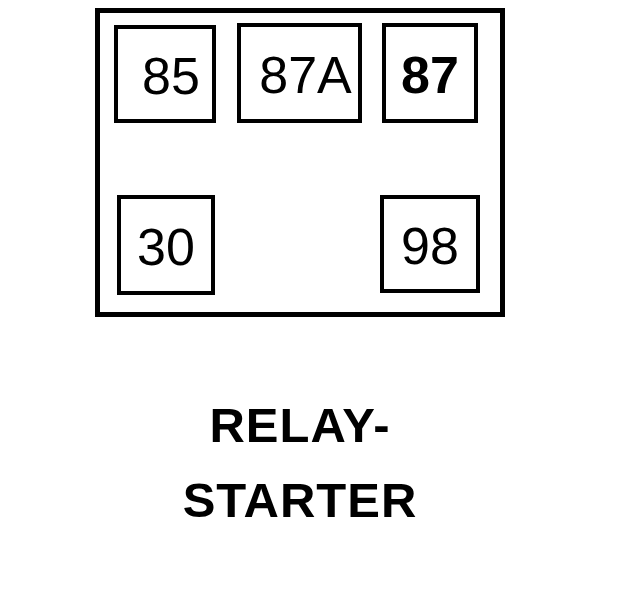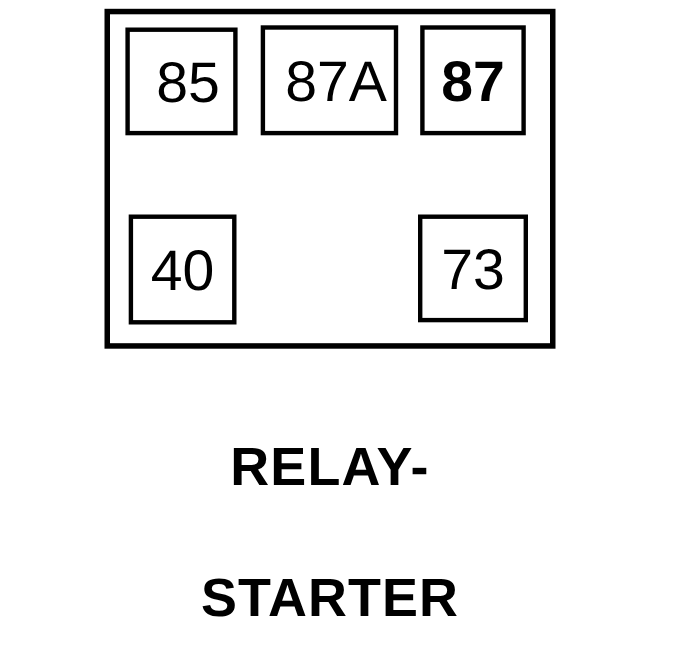--- a/index.html
+++ b/index.html
@@ -59,21 +59,21 @@
     left: 0;
     width: 600px;
     text-align: center;
     font-size: 49px;
     font-weight: 700;
     color: #000000;
     line-height: 49px;
     letter-spacing: 1px;
   }
   .caption-line-1 { top: 385px; }
-  .caption-line-2 { top: 460px; margin-top: 44px; }
+  .caption-line-2 { top: 460px; }
   .caption-line-3 { top: 538px; }
 </style>
 </head>
 <body>
 
 <div class="page">
 
   <div class="relay-body">
     
   </div>
@@ -84,25 +84,25 @@
 
   <div class="pin pin-87a">
     <span>87A</span>
   </div>
 
   <div class="pin pin-87">
     <span>87</span>
   </div>
 
   <div class="pin pin-30">
-    <span>40</span>
+    <span>30</span>
   </div>
 
   <div class="pin pin-86">
-    <span>73</span>
+    <span>98</span>
   </div>
 
   <div class="caption">
     <div class="caption-line caption-line-1">RELAY-</div>
     <div class="caption-line caption-line-2">STARTER</div>
   </div>
 
 </div>
 
 </body></html>

